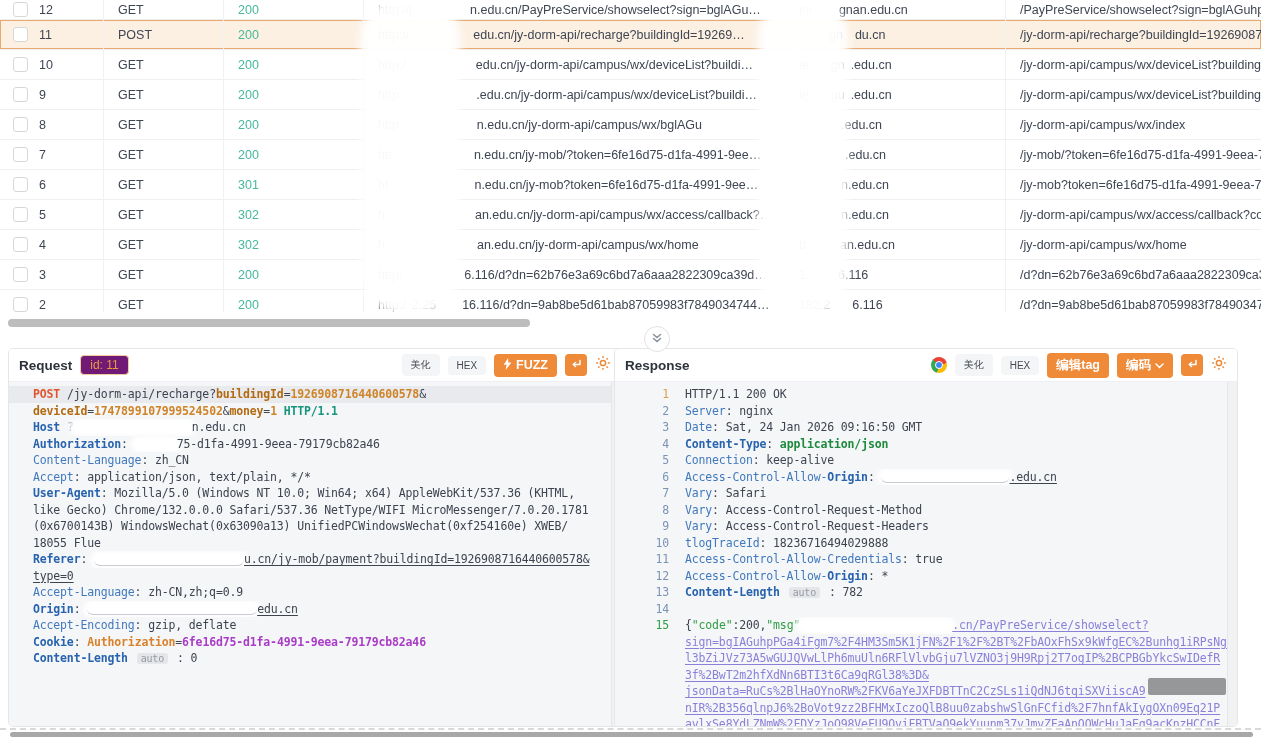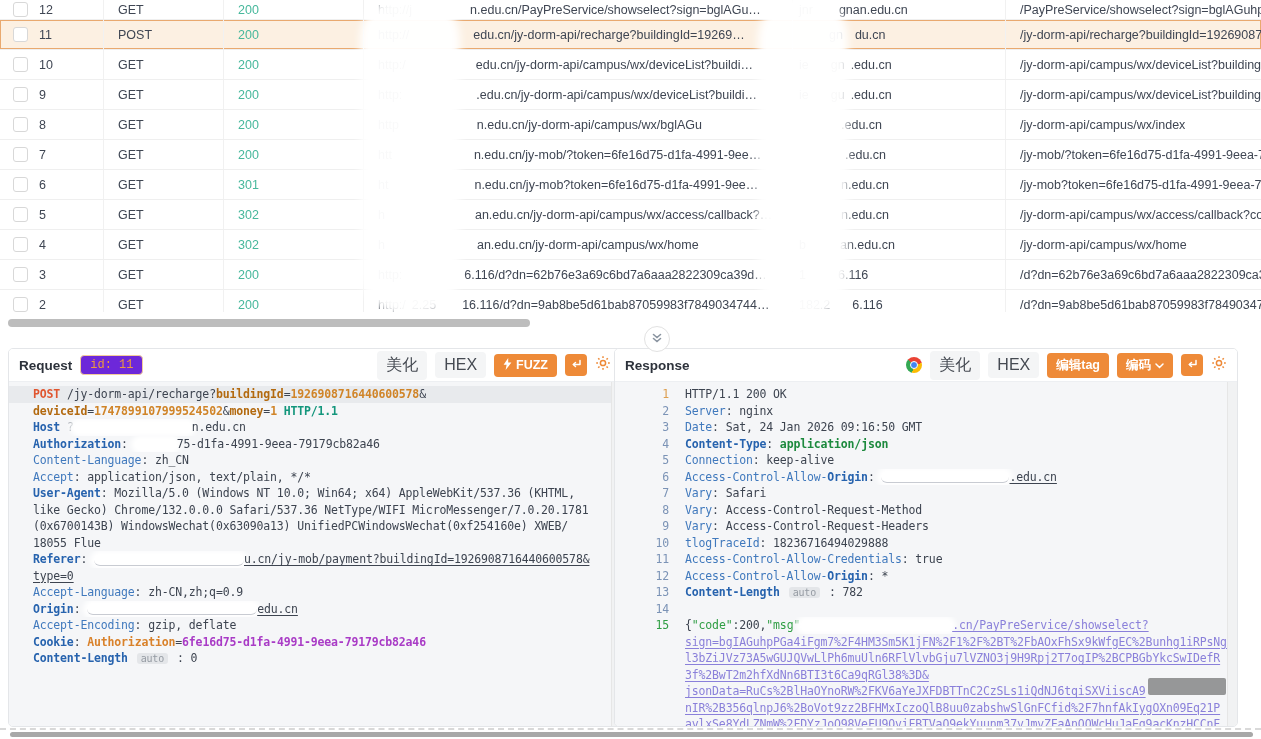--- a/index.html
+++ b/index.html
@@ -29,24 +29,24 @@
   .collapse{position:absolute;left:644px;top:326px;width:26px;height:26px;border-radius:50%;
             background:#fff;border:1px solid #e2e2e2;display:flex;align-items:center;
             justify-content:center;z-index:6;box-sizing:border-box;}
   
   .panel{position:absolute;top:348px;height:379px;background:#fff;border:1px solid #e4e6e9;
          border-radius:5px;overflow:hidden;box-sizing:border-box;}
   #req-panel{left:8px;width:614px;} #res-panel{left:614px;width:624px;}
   .phead{height:33px;display:flex;align-items:center;padding:0 10px;gap:8px;
          border-bottom:1px solid #edeff2;background:#fff;box-sizing:border-box;}
   .ptitle{font-size:13.5px;font-weight:bold;color:#2d323b;}
-  .idbadge{font-size:12px;color:#eb9a3e;border:1px solid #f3cc9b;background:#6d28d9;
-           border-radius:4px;padding:2px 9px;font-family:Liberation Mono, monospace;}
+  .idbadge{font-size:12px;color:#eb9a3e;border:1px solid #f3cc9b;background:#701a75;
+           border-radius:4px;padding:2px 9px;}
   .flex1{flex:1;}
-  .tbtn{font-size:16px;color:#454a52;background:#f4f5f6;border-radius:4px;padding:4px 9px;
+  .tbtn{font-size:10px;color:#454a52;background:#f4f5f6;border-radius:4px;padding:4px 9px;
         cursor:pointer;}
   .obtn{background:#ee8a38;color:#fff;border-radius:4px;padding:4px 9px;font-size:12.5px;
         font-weight:bold;display:flex;align-items:center;gap:4px;cursor:pointer;}
   .oibtn{background:#ee8a38;width:22px;height:22px;border-radius:4px;display:flex;
          align-items:center;justify-content:center;cursor:pointer;}
   .gearbtn{display:flex;align-items:center;justify-content:center;cursor:pointer;}
   .chrome{width:16px;height:16px;border-radius:50%;position:relative;flex:none;
           background:conic-gradient(from -45deg,#ea4335 0 120deg,#fbbc05 0 240deg,#34a853 0 360deg);}
   .chrome::after{content:"";position:absolute;inset:4px;border-radius:50%;background:#4285f4;
                  border:1.5px solid #fff;}

